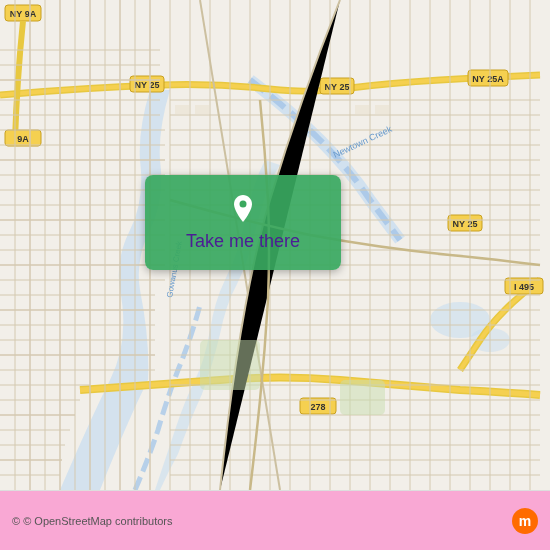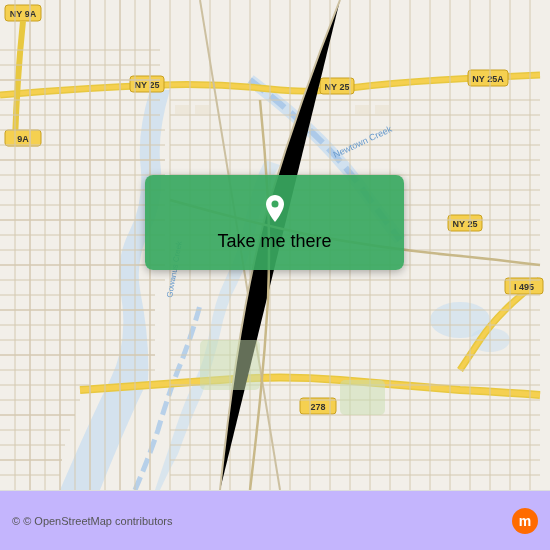--- a/index.html
+++ b/index.html
@@ -25,47 +25,47 @@
       position: absolute;
       top: 0; left: 0;
       width: 100%; height: 100%;
     }
 
     #take-me-there-btn {
       position: absolute;
       top: 175px;
       left: 145px;
       background: rgba(56, 168, 95, 0.92);
-      color: #000000;
+      color: #4c1d95;
       border: none;
       border-radius: 8px;
       padding: 18px 36px;
       font-size: 18px;
       font-weight: 500;
       cursor: pointer;
       display: flex;
       flex-direction: column;
       align-items: center;
       gap: 6px;
-      width: 259px;
+      width: 196px;
       box-shadow: 0 2px 8px rgba(0,0,0,0.3);
     }
 
     #take-me-there-btn .pin-icon {
       width: 32px;
       height: 32px;
     }
 
     #bottom-bar {
       position: absolute;
       bottom: 0;
       left: 0;
       width: 550px;
       height: 60px;
-      background: #c4b5fd;
+      background: #f9a8d4;
       display: flex;
       align-items: center;
       padding: 0 12px;
       border-top: 1px solid #ddd;
     }
 
     #osm-attribution {
       font-size: 11px;
       color: #555;
       flex: 1;

